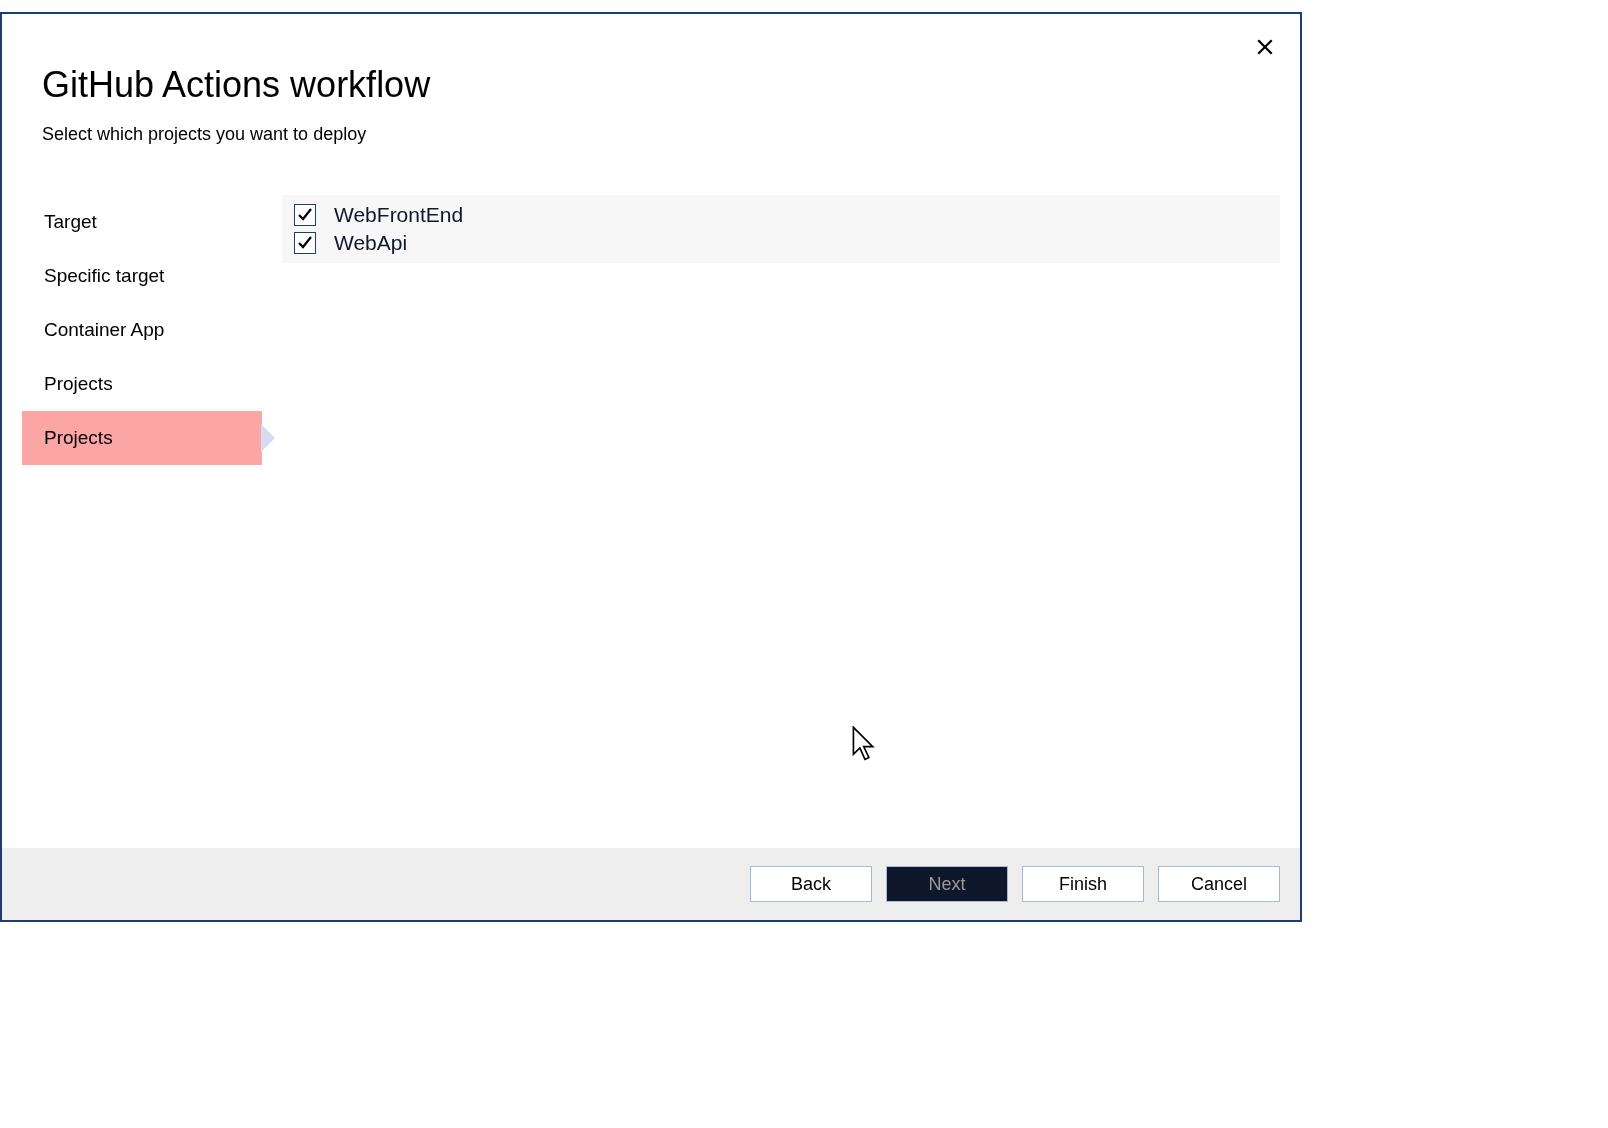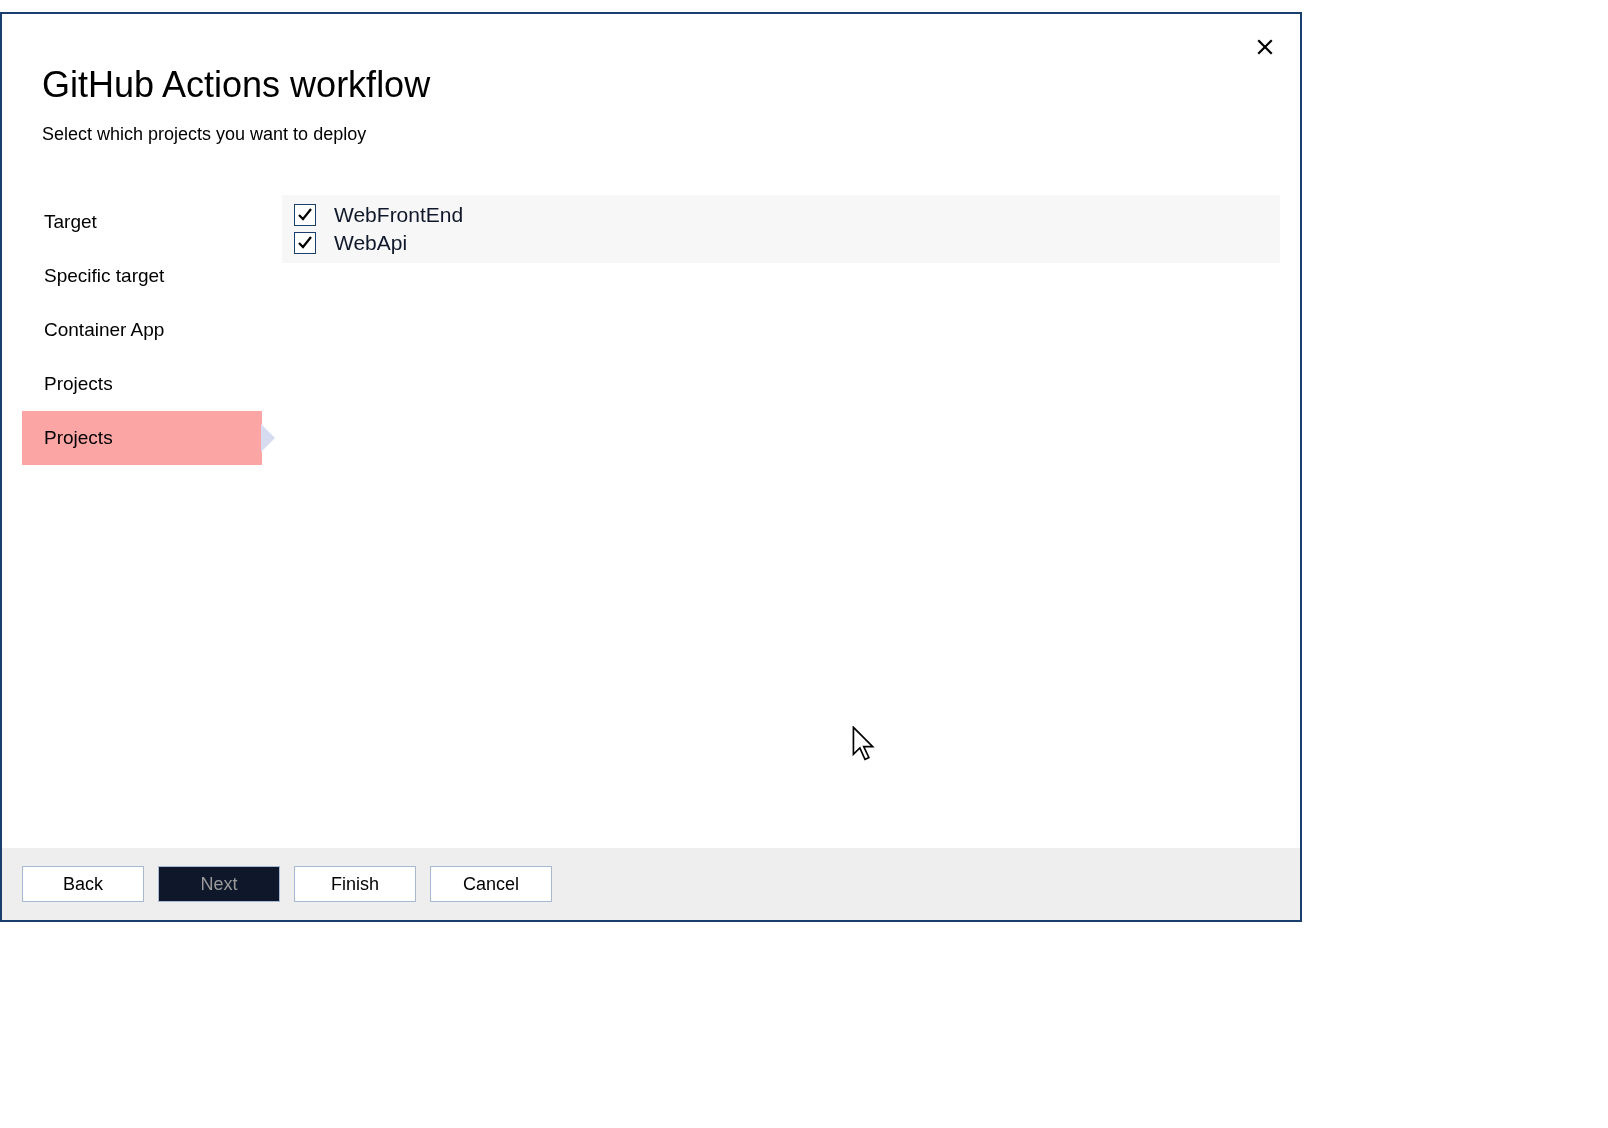--- a/index.html
+++ b/index.html
@@ -120,20 +120,21 @@
       width: 16px;
       height: 16px;
     }
     .project-name {
       color: #0f172a;
     }
     .footer {
       background: #eeeeee;
       padding: 18px 20px;
       display: flex;
+      justify-content: flex-end;
       gap: 14px;
     }
     .footer-btn {
       width: 122px;
       height: 36px;
       border: 1px solid #a9b9d4;
       background: #ffffff;
       font-size: 18px;
       color: #000;
       cursor: pointer;

